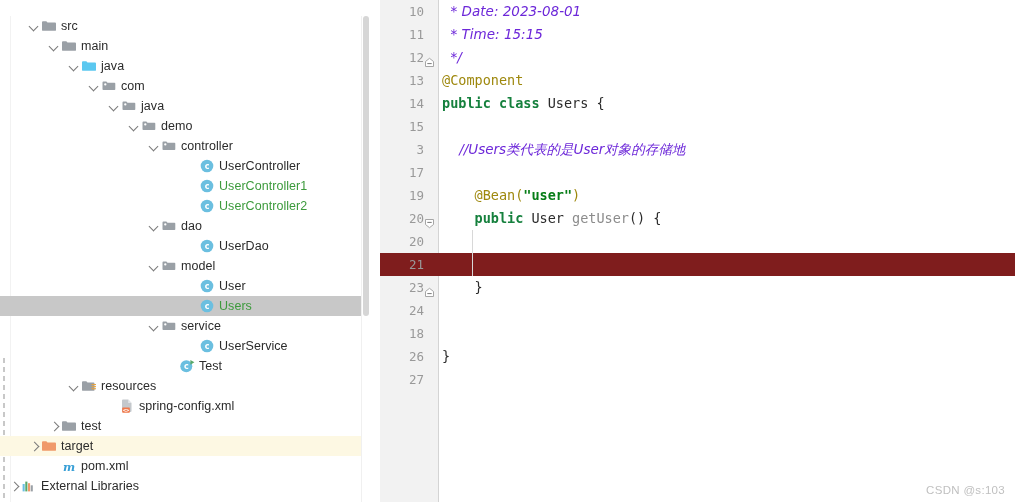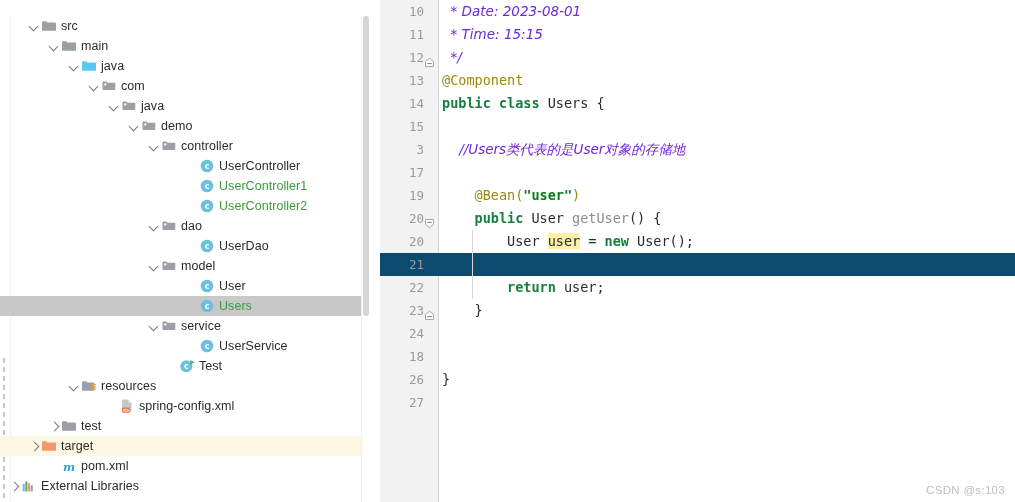--- a/index.html
+++ b/index.html
@@ -117,21 +117,21 @@
     background: #f2f2f2;
     border-right: 1px solid #d4d4d4;
   }
   .code-line {
     position: relative;
     height: 23px;
     line-height: 23px;
     white-space: pre;
     font-size: 13.5px;
   }
-  .code-line.caret-line { background: #0c4a6e; }
+  .code-line.caret-line { background: #7f1d1d; }
   .lnum {
     position: absolute;
     left: 0; top: 0;
     width: 44px;
     text-align: right;
     color: #999999;
     font-size: 12.5px;
     font-family: "DejaVu Sans Mono", monospace;
   }
   .code-text {
@@ -483,23 +483,22 @@
       <div class="code-line"><span class="lnum">13</span><span class="code-text"><span class="tok-anno">@Component</span></span></div>
       <div class="code-line"><span class="lnum">14</span><span class="code-text"><span class="tok-kw">public class </span><span class="tok-plain">Users {</span></span></div>
       <div class="code-line"><span class="lnum">15</span><span class="code-text"></span></div>
       <div class="code-line"><span class="lnum">3</span><span class="code-text"><span class="tok-comment">    //Users类代表的是User对象的存储地</span></span></div>
       <div class="code-line"><span class="lnum">17</span><span class="code-text"></span></div>
       <div class="code-line"><span class="lnum">19</span><span class="code-text"><span class="tok-anno">    @Bean(</span><span class="tok-str">"user"</span><span class="tok-anno">)</span></span></div>
       <div class="code-line"><span class="lnum">20</span><span class="fold"><svg width="11" height="11" viewBox="0 0 11 11">
             <path d="M1.5 1.5h8v5l-4 3.2-4-3.2z" fill="#ffffff" stroke="#a6a6a6" stroke-width="1"></path>
             <path d="M3.3 4.4h4.4" stroke="#7a7a7a" stroke-width="1"></path>
           </svg></span><span class="code-text"><span class="tok-plain">    </span><span class="tok-kw">public </span><span class="tok-type">User </span><span class="tok-method">getUser</span><span class="tok-plain">() {</span></span></div>
-      <div class="code-line"><span class="lnum">20</span><span class="indent-guide"></span><span class="code-text"><span class="tok-plain">        User </span><span class="tok-plain tok-ident-hl">user</span><span class="tok-plain"> = </span><span class="tok-kw">new </span><span class="tok-plain">User();</span></span></div>
+      <div class="code-line"><span class="lnum">20</span><span class="indent-guide"></span></div>
       <div class="code-line caret-line"><span class="lnum">21</span><span class="indent-guide"></span><span class="code-text"></span></div>
-      <div class="code-line"><span class="lnum">22</span><span class="indent-guide"></span><span class="code-text"><span class="tok-plain">        </span><span class="tok-kw">return </span><span class="tok-plain">user;</span></span></div>
       <div class="code-line"><span class="lnum">23</span><span class="fold"><svg width="11" height="11" viewBox="0 0 11 11">
             <path d="M1.5 9.5h8v-5l-4-3.2-4 3.2z" fill="#ffffff" stroke="#a6a6a6" stroke-width="1"></path>
             <path d="M3.3 6.6h4.4" stroke="#7a7a7a" stroke-width="1"></path>
           </svg></span><span class="code-text"><span class="tok-plain">    }</span></span></div>
       <div class="code-line"><span class="lnum">24</span><span class="code-text"></span></div>
       <div class="code-line"><span class="lnum">18</span><span class="code-text"></span></div>
       <div class="code-line"><span class="lnum">26</span><span class="code-text"><span class="tok-plain">}</span></span></div>
       <div class="code-line"><span class="lnum">27</span><span class="code-text"></span></div>
     </div>
 </div>

